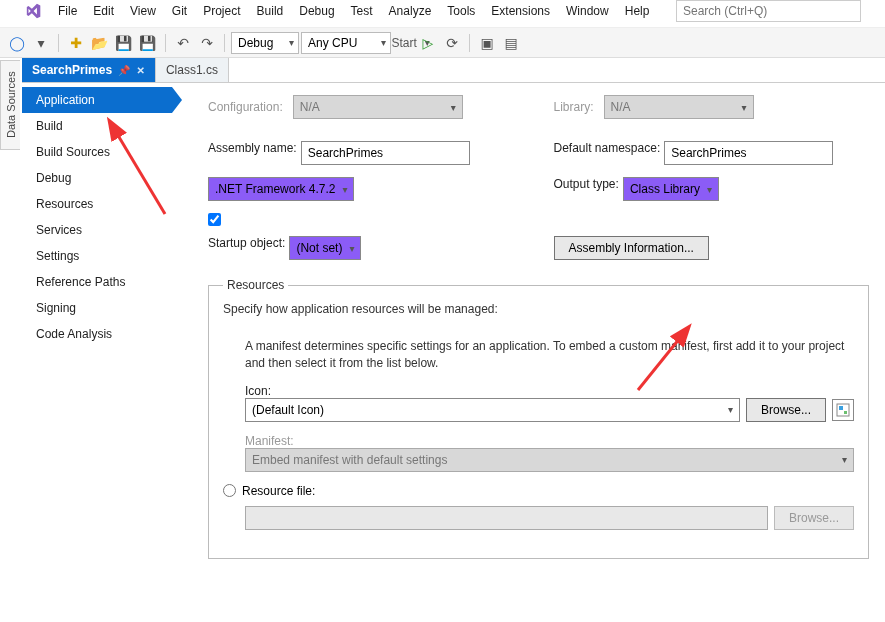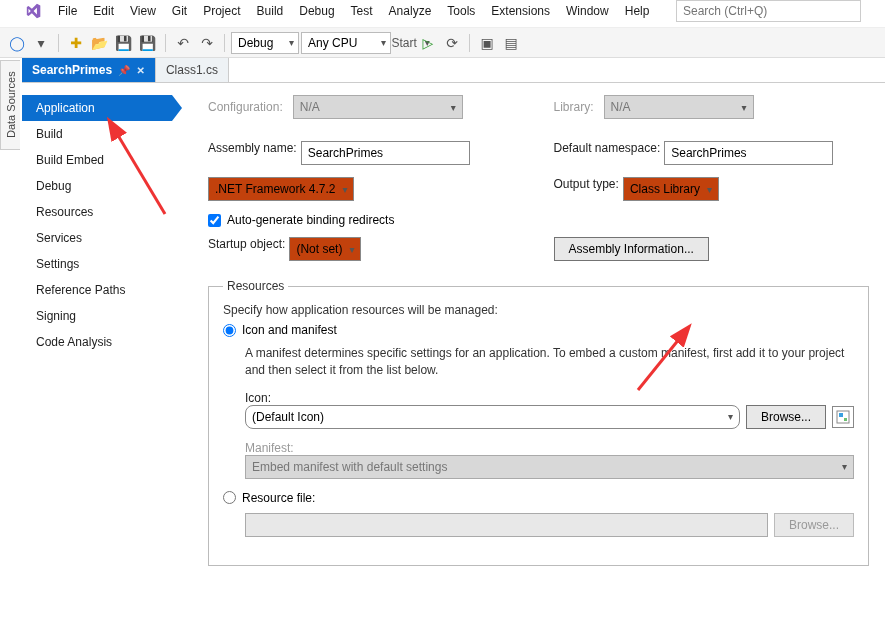--- a/index.html
+++ b/index.html
@@ -30,47 +30,47 @@
 
 
 .doc-tabs { display: flex; height: 24px; align-items: flex-end; }
 .doc-tab { height: 24px; padding: 0 10px; display: flex; align-items: center; gap: 6px; background: #eef2f5; border-right: 1px solid #ccc; color: #444; }
 .doc-tab.active { background: #0b6ecf; color: #fff; font-weight: 600; }
 .doc-tab .pin, .doc-tab .close { font-size: 10px; opacity: 0.85; }
 .doc-tab.active .close { color: #fff; }
 
 
 .prop-area { display: flex; flex: 1; overflow: auto; border-top: 1px solid #ccc; }
-.prop-nav { width: 150px; padding: 12px 0; }
+.prop-nav { width: 150px; padding: 4px 0; }
 .prop-nav-item { padding: 6px 14px; color: #222; cursor: default; }
 .prop-nav-item.active { position: relative; background: #0b6ecf; color: #fff; }
 .prop-nav-item.active::after { content: ""; position: absolute; right: -10px; top: 0; width: 0; height: 0; border-top: 13px solid transparent; border-bottom: 13px solid transparent; border-left: 10px solid #0b6ecf; }
 
 .prop-content { flex: 1; padding: 12px 16px 20px 36px; }
 .row { display: flex; gap: 30px; margin-bottom: 12px; }
 .col { flex: 1; display: flex; flex-direction: row; gap: 4px; }
 label.fld { color: #222; }
 label.fld.dis { color: #999; }
 .textbox { height: 24px; border: 1px solid #888; padding: 0 6px; }
 .textbox.dis { background: #e8e8e8; color: #777; border-color: #aaa; }
-.select { height: 24px; border: 1px solid #888; padding: 0 18px 0 6px; position: relative; background: #c2410c; display: flex; align-items: center; }
+.select { height: 24px; border: 1px solid #888; padding: 0 18px 0 6px; position: relative; background: #8b5cf6; display: flex; align-items: center; }
 .select::after { content: "▾"; position: absolute; right: 6px; color: #555; font-size: 10px; }
 .select.dis { background: #d8d8d8; color: #777; border-color: #aaa; }
 .checkbox-row { display: flex; align-items: center; gap: 6px; margin-bottom: 10px; }
 .button { height: 24px; padding: 1px 14px; border: 1px solid #737373; background: #e8e8e8; cursor: default; display: inline-flex; align-items: center; }
 .button.dis { color: #999; border-color: #bbb; }
 
 fieldset { border: 1px solid #bbb; padding: 10px 14px 16px; }
 legend { padding: 0 4px; color: #333; }
-.resources-desc { color: #333; margin-bottom: 6px; }
+.resources-desc { color: #333; margin-bottom: 22px; }
 .radio-row { display: flex; align-items: center; gap: 6px; margin-bottom: 8px; }
 .manifest-note { color: #333; margin-left: 22px; margin-bottom: 12px; line-height: 1.4; }
 .icon-row { margin-left: 22px; margin-bottom: 12px; }
 .icon-select-row { display: flex; gap: 6px; align-items: center; }
-.icon-select-row .select { flex: 1; background: #fff; border-radius: 8px; }
+.icon-select-row .select { flex: 1; background: #fff; }
 .mini-icon { width: 22px; height: 22px; border: 1px solid #888; display: flex; align-items: center; justify-content: center; background: #fff; }
 
 
 .arrow { position: absolute; pointer-events: none; }
 </style>
 </head>
 <body>
 
 <div class="menubar">
   <span class="vs-logo">
@@ -137,21 +137,21 @@
     </div>
     <div class="doc-tab">
       <span>Class1.cs</span>
     </div>
   </div>
 
   <div class="prop-area">
     <div class="prop-nav">
       <div class="prop-nav-item active">Application</div>
       <div class="prop-nav-item">Build</div>
-      <div class="prop-nav-item">Build Embed</div>
+      <div class="prop-nav-item">Build Sources</div>
       <div class="prop-nav-item">Debug</div>
       <div class="prop-nav-item">Resources</div>
       <div class="prop-nav-item">Services</div>
       <div class="prop-nav-item">Settings</div>
       <div class="prop-nav-item">Reference Paths</div>
       <div class="prop-nav-item">Signing</div>
       <div class="prop-nav-item">Code Analysis</div>
     </div>
 
     <div class="prop-content">
@@ -191,43 +191,38 @@
         <div class="col">
           <label class="fld">Output type:</label>
           <div class="select">
               <span>Class Library</span>
             </div>
         </div>
       </div>
 
       <div class="checkbox-row">
         <input type="checkbox" checked="" style="">
-        <label>Auto-generate binding redirects</label>
       </div>
 
       <div class="row" style="align-items:flex-end;margin-bottom:18px">
         <div class="col">
           <label class="fld">Startup object:</label>
           <div class="select">
               <span>(Not set)</span>
             </div>
         </div>
         <div class="col" style="align-items:flex-end">
           <span class="button">Assembly Information...</span>
         </div>
       </div>
 
       <fieldset>
         <legend>Resources</legend>
         <div class="resources-desc">Specify how application resources will be managed:</div>
 
-        <div class="radio-row">
-          <input type="radio" name="res" checked="" style="">
-          <label>Icon and manifest</label>
-        </div>
         <div class="manifest-note">A manifest determines specific settings for an application. To embed a custom manifest, first add it to your project and then select it from the list below.</div>
 
         <div class="icon-row">
           <label class="fld">Icon:</label>
           <div class="icon-select-row">
             <div class="select">
                 <span>(Default Icon)</span>
               </div>
             <span class="button">Browse...</span>
             <span class="mini-icon">

